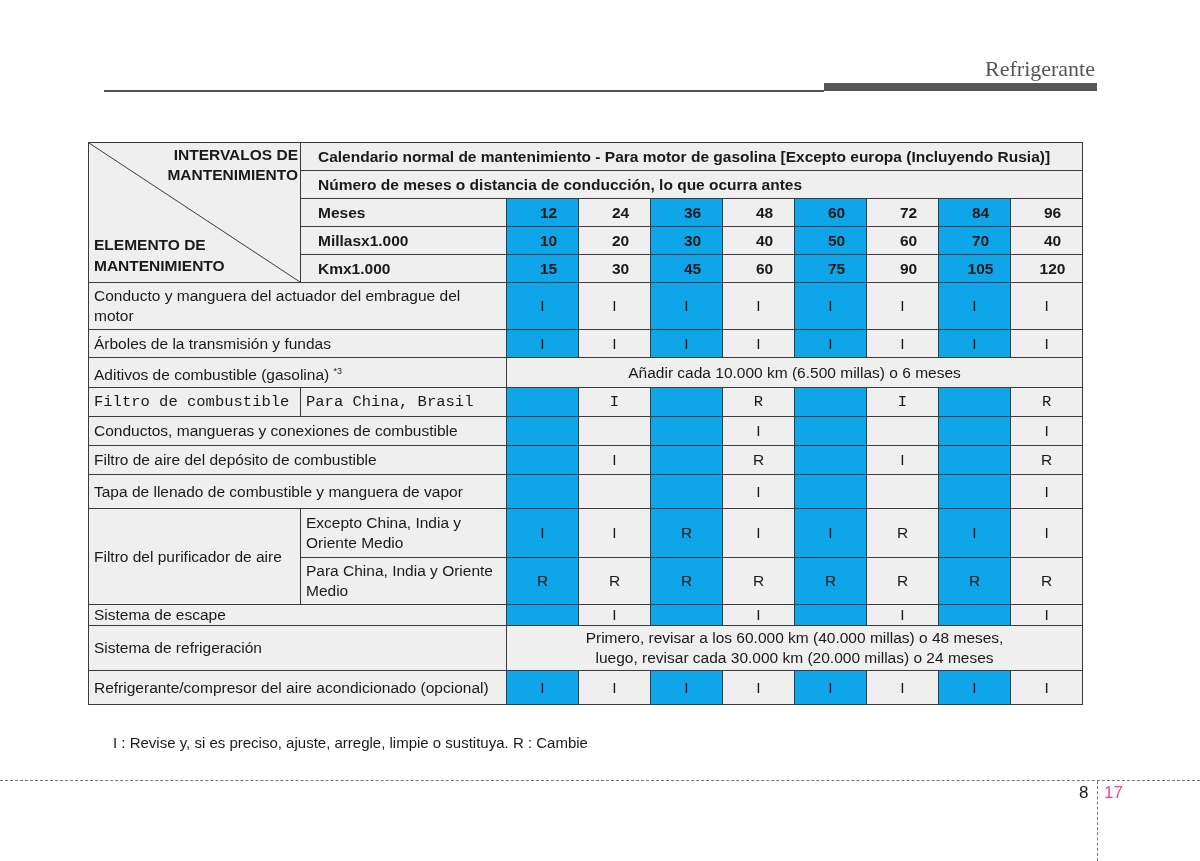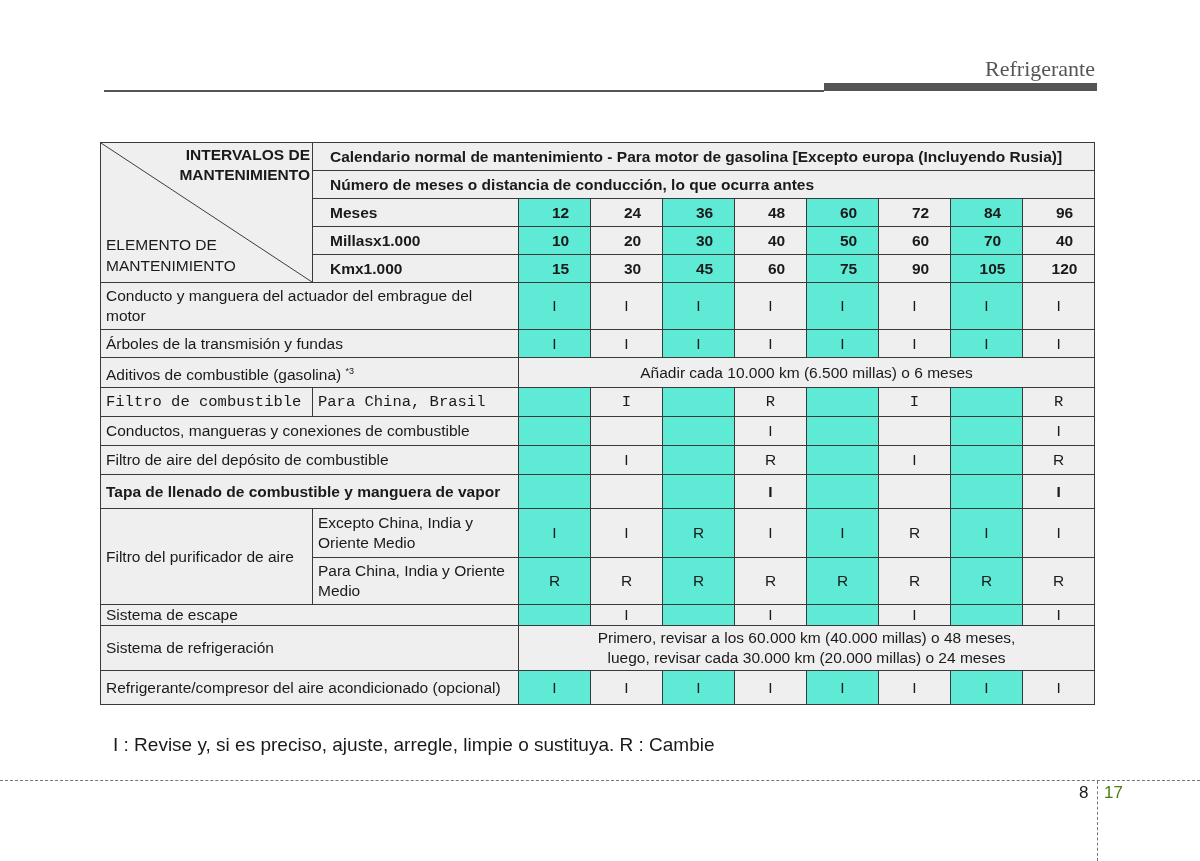--- a/index.html
+++ b/index.html
@@ -3,38 +3,38 @@
 <meta charset="utf-8">
 <style>
   html, body { margin:0; padding:0; background:#ffffff; }
   body { width:1200px; height:861px; position:relative; overflow:hidden;
          font-family:"Liberation Sans", sans-serif; color:#1a1a1a; }
   .section-title { position:absolute; right:105px; top:56px; font-family:"Liberation Serif", serif;
                    font-size:22px; color:#555; }
   .rule-thin { position:absolute; left:104px; top:90px; width:720px; height:2px; background:#555; }
   .rule-thick { position:absolute; left:824px; top:83px; width:273px; height:8px; background:#555; }
 
-  table.sched { position:absolute; left:100px; top:142px; border-collapse:collapse; table-layout:fixed;
+  table.sched { position:absolute; left:88px; top:142px; border-collapse:collapse; table-layout:fixed;
                 width:994px; font-size:15.5px; }
   table.sched td { border:1px solid #3a3a3a; padding:0 5px; background:#efefef; vertical-align:middle; line-height:20px; }
-  table.sched td.dk { background:#5eead4; }
+  table.sched td.dk { background:#0ea5e9; }
   table.sched td.c { text-align:center; }
   table.sched td.b { font-weight:bold;padding-left:17px; }
   table.sched tr.hdr td { height:27px; }
   .corner { position:relative; padding:0 !important; }
   .corner svg { position:absolute; left:0; top:0; width:100%; height:100%; }
   .corner .top { position:absolute; right:2px; top:2px; text-align:right; font-weight:bold; line-height:20px; }
-  .corner .bot { position:absolute; left:5px; bottom:6px; font-weight:normal; line-height:21px; }
+  .corner .bot { position:absolute; left:5px; bottom:6px; font-weight:bold; line-height:21px; }
   sup { font-size:9px; vertical-align:6px; }
 
-  .legend { position:absolute; left:113px; top:734px; font-size:19px; color:#1a1a1a; }
+  .legend { position:absolute; left:113px; top:734px; font-size:15px; color:#1a1a1a; }
   .dash-h { position:absolute; left:0; top:780px; width:1200px; border-top:1.5px dashed #777; }
   .dash-v { position:absolute; left:1097px; top:781px; height:80px; border-left:1.5px dashed #777; }
   .pg-ch { position:absolute; left:1079px; top:783px; font-size:17px; color:#1a1a1a; }
-  .pg-num { position:absolute; left:1104px; top:783px; font-size:17px; color:#4d7c0f; }
+  .pg-num { position:absolute; left:1104px; top:783px; font-size:17px; color:#ec4899; }
 </style>
 </head>
 <body>
 
 <div class="section-title">Refrigerante</div>
 <div class="rule-thin"></div>
 <div class="rule-thick"></div>
 
 <table class="sched">
   <colgroup>
@@ -149,21 +149,21 @@
         <td colspan="2"><span>Filtro de aire del depósito de combustible</span></td>
         <td class="c dk"></td>
         <td class="c">I</td>
         <td class="c dk"></td>
         <td class="c">R</td>
         <td class="c dk"></td>
         <td class="c">I</td>
         <td class="c dk"></td>
         <td class="c">R</td>
       </tr>
-      <tr style="height: 34px; font-weight: bold;">
+      <tr style="height: 34px;">
         <td colspan="2"><span>Tapa de llenado de combustible y manguera de vapor</span></td>
         <td class="c dk"></td>
         <td class="c"></td>
         <td class="c dk"></td>
         <td class="c">I</td>
         <td class="c dk"></td>
         <td class="c"></td>
         <td class="c dk"></td>
         <td class="c">I</td>
       </tr>

